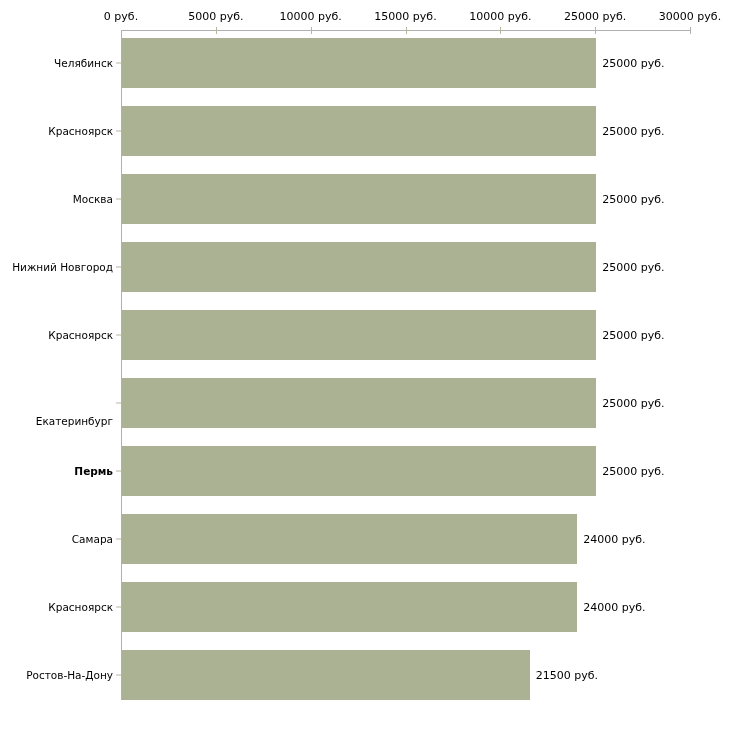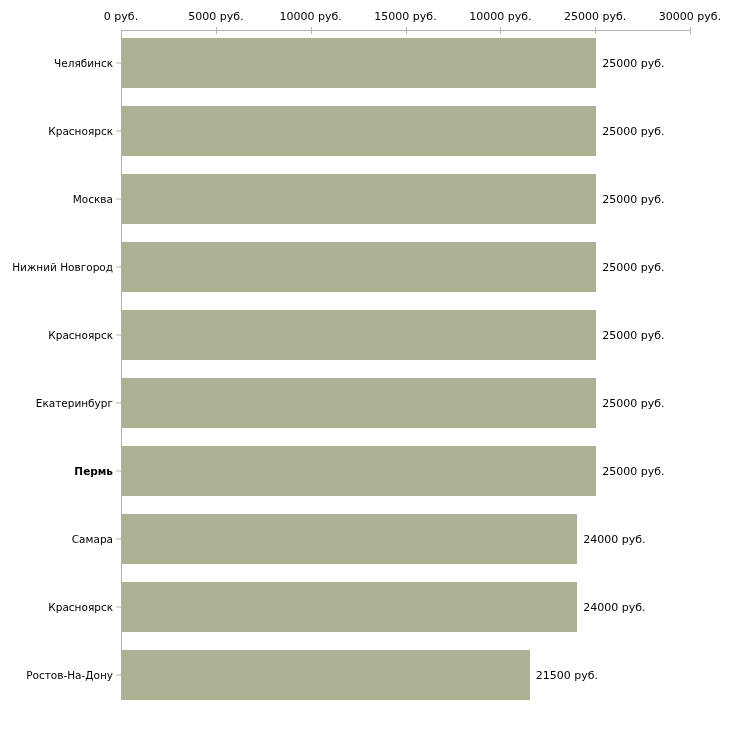--- a/index.html
+++ b/index.html
@@ -145,21 +145,21 @@
     </div>
 
   <div class="y-axis-line"></div>
 
   <div class="cat-labels-holder" id="cat-labels">
       <div class="cat-label" style="top: 63px;">Челябинск</div>
       <div class="cat-label" style="top: 131px;">Красноярск</div>
       <div class="cat-label" style="top: 199px;">Москва</div>
       <div class="cat-label" style="top: 267px;">Нижний Новгород</div>
       <div class="cat-label" style="top: 335px;">Красноярск</div>
-      <div class="cat-label" style="top: 403px;">Екатеринбург</div>
+      <div class="cat-label" style="top: 421px;">Екатеринбург</div>
       <div class="cat-label" style="top: 471px; font-weight: bold;">Пермь</div>
       <div class="cat-label" style="top: 539px;">Самара</div>
       <div class="cat-label" style="top: 607px;">Красноярск</div>
       <div class="cat-label" style="top: 675px;">Ростов-На-Дону</div>
     </div>
 
   <div id="ytick-marks">
       <div class="y-tick-mark" style="top: 63px;"></div>
       <div class="y-tick-mark" style="top: 131px;"></div>
       <div class="y-tick-mark" style="top: 199px;"></div>

